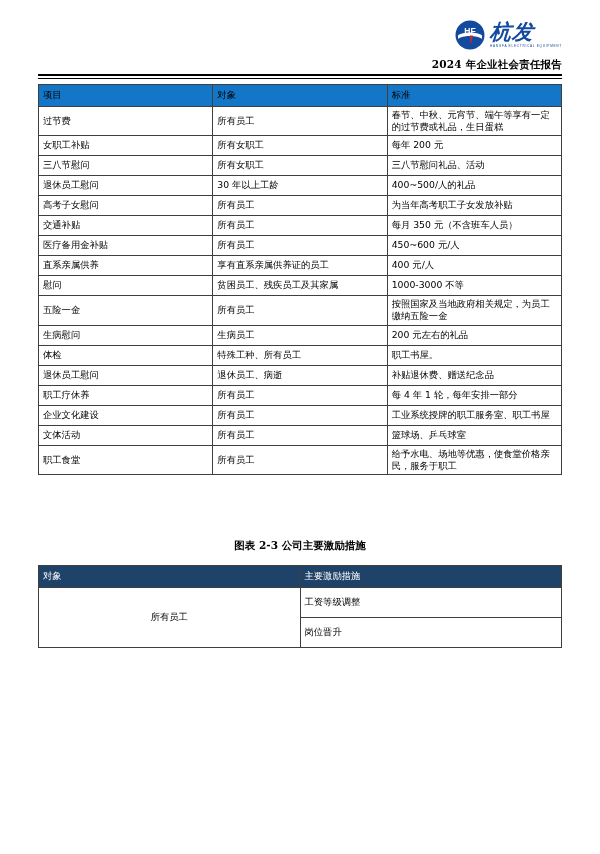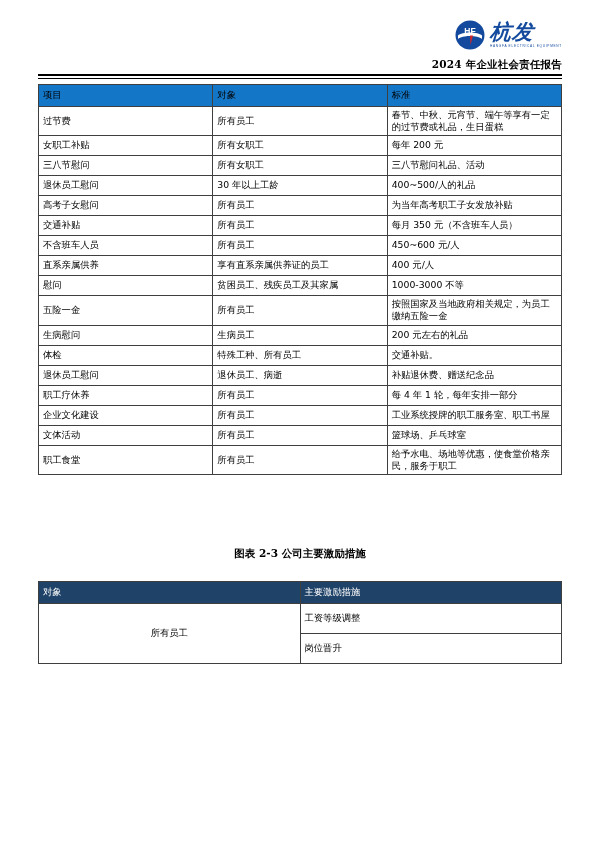--- a/index.html
+++ b/index.html
@@ -121,21 +121,21 @@
   .benefits-table td.c-target { width: 82px; }
   .benefits-table td.c-std { width: auto; margin-left: 36px; }
   .benefits-table tr { height: 20px; }
 
   
   .table-caption {
     text-align: center;
     font-family: "DejaVu Serif", "Liberation Serif", serif;
     font-weight: 700;
     font-size: 10.5px;
-    margin: 16px;
+    margin: 8px;
     padding: 0 0 4px 0;
   }
   .caption-gap { height: 56px; }
 
   
   .incentive-table th {
     background: #1f4268;
     color: #ffffff;
     font-weight: 700;
     text-align: center;
@@ -221,21 +221,21 @@
         <td class="c-item">高考子女慰问</td>
         <td class="c-target">所有员工</td>
         <td class="c-std">为当年高考职工子女发放补贴</td>
       </tr>
       <tr>
         <td class="c-item">交通补贴</td>
         <td class="c-target">所有员工</td>
         <td class="c-std">每月 350 元（不含班车人员）</td>
       </tr>
       <tr>
-        <td class="c-item">不含班车人员</td>
+        <td class="c-item">医疗备用金补贴</td>
         <td class="c-target">所有员工</td>
         <td class="c-std">450~600 元/人</td>
       </tr>
       <tr>
         <td class="c-item">直系亲属供养</td>
         <td class="c-target">享有直系亲属供养证的员工</td>
         <td class="c-std">400 元/人</td>
       </tr>
       <tr>
         <td class="c-item">慰问</td>
@@ -248,21 +248,21 @@
         <td class="c-std">按照国家及当地政府相关规定，为员工缴纳五险一金</td>
       </tr>
       <tr>
         <td class="c-item">生病慰问</td>
         <td class="c-target">生病员工</td>
         <td class="c-std">200 元左右的礼品</td>
       </tr>
       <tr>
         <td class="c-item">体检</td>
         <td class="c-target">特殊工种、所有员工</td>
-        <td class="c-std">交通补贴。</td>
+        <td class="c-std">职工书屋。</td>
       </tr>
       <tr>
         <td class="c-item">退休员工慰问</td>
         <td class="c-target">退休员工、病逝</td>
         <td class="c-std">补贴退休费、赠送纪念品</td>
       </tr>
       <tr>
         <td class="c-item">职工疗休养</td>
         <td class="c-target">所有员工</td>
         <td class="c-std">每 4 年 1 轮，每年安排一部分</td>

